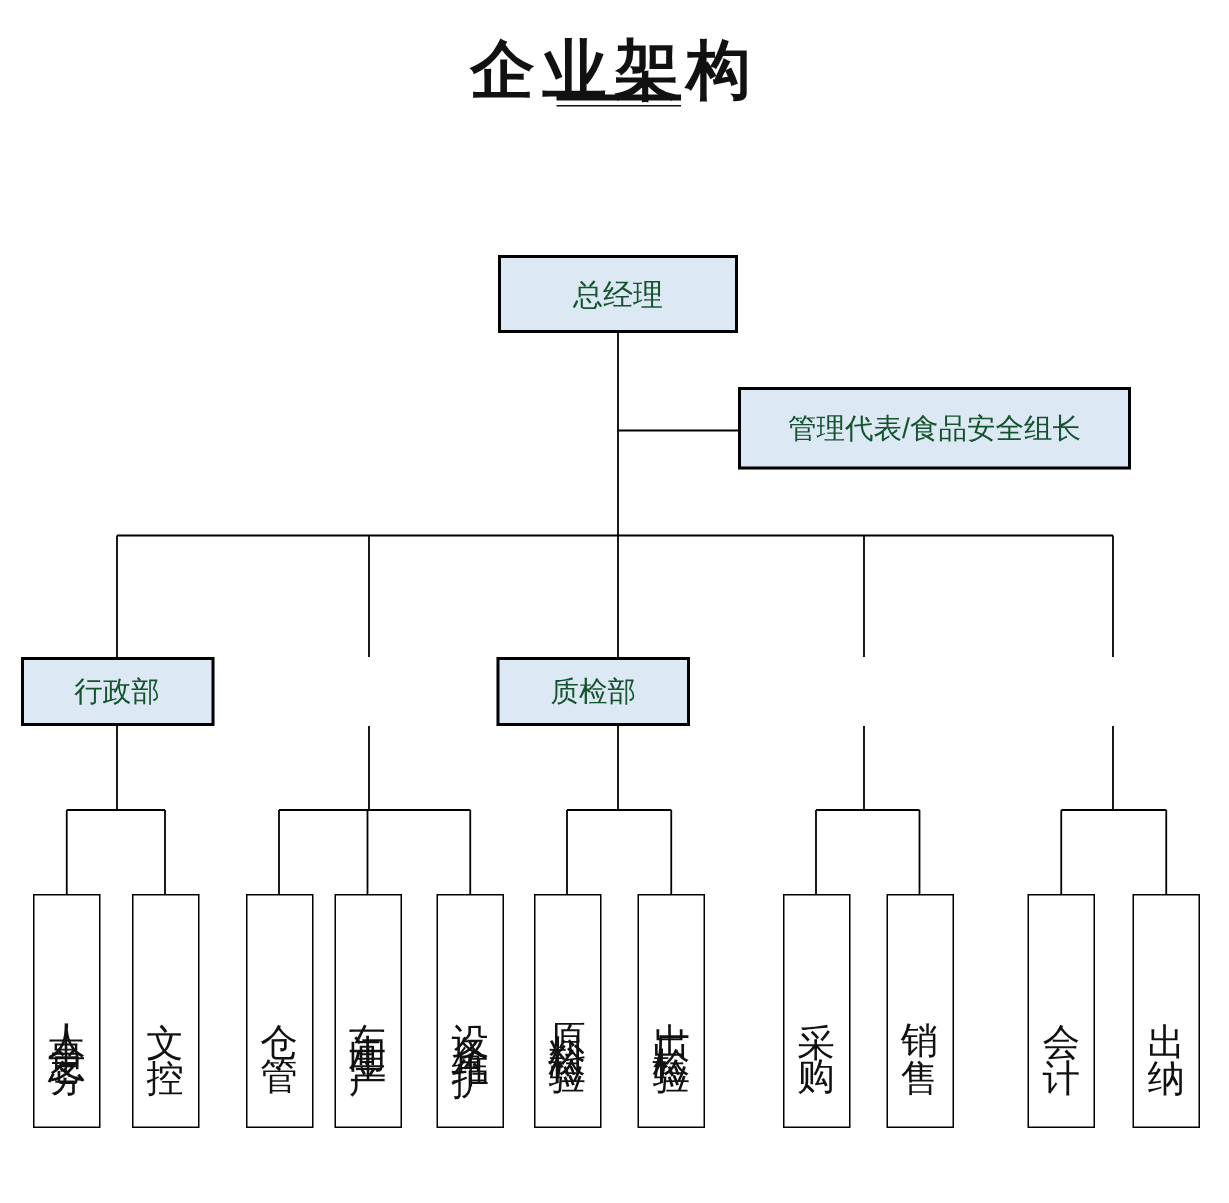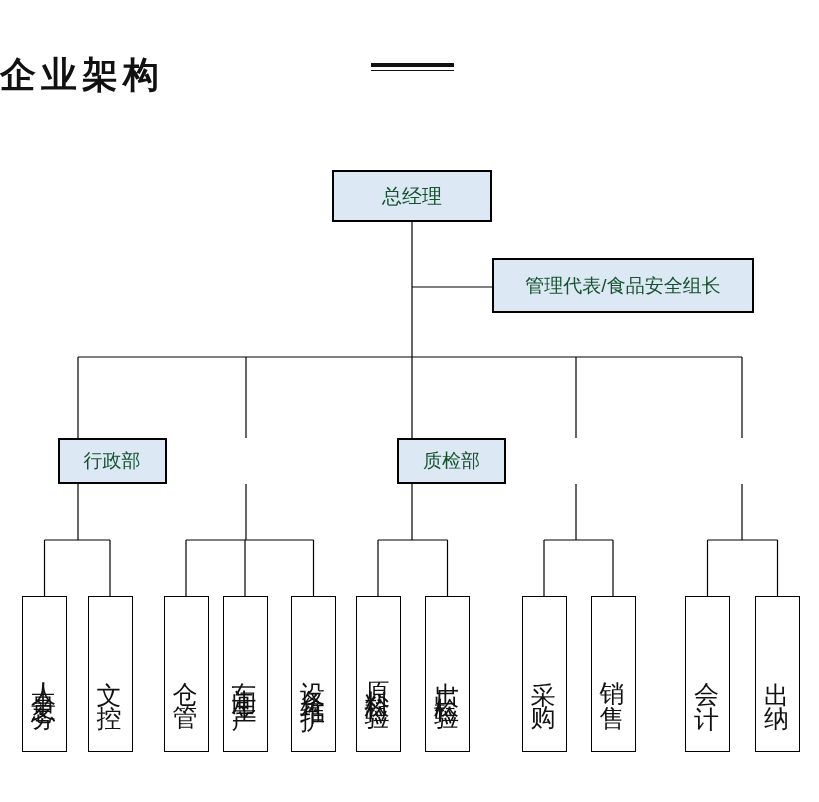--- a/index.html
+++ b/index.html
@@ -13,23 +13,23 @@
   html,body{background:#ffffff;}
   body{font-family:"Liberation Sans", sans-serif;}
   .canvas{
     position:relative;
     width:819px;height:802px;
     background:#ffffff;
     overflow:hidden;
   }
   .title{
     position:absolute;left:0;top:18px;width:100%;
-    font-size:36px;font-weight:bold;letter-spacing:5px;
+    text-align:center;
+    font-size:43px;font-weight:bold;letter-spacing:5px;
     color:var(--title);
-    margin-top:33px;
   }
   .underline-thick{
     position:absolute;left:371px;top:63px;width:83px;height:4px;
     background:var(--title);
   }
   .underline-thin{
     position:absolute;left:371px;top:70px;width:83px;height:1px;
     background:var(--title);
   }
   .subtitle{
@@ -42,22 +42,22 @@
   svg.connectors line{stroke:var(--line);stroke-width:1.2;}
   .box{
     position:absolute;
     background:var(--box-fill);
     border:2px solid var(--box-border);
     display:flex;align-items:center;justify-content:center;
     color:#14532d;
   }
   .box.root {left:332px;  top:170px;width:160px;height:52px;font-size:20px;}
   .box.staff{left:492px;  top:258px;width:262px;height:55px;font-size:19px;}
-  .box.dept {top:438px;width:109px;height:46px;font-size:19px;margin-left:44px;}
-  .dept.d0{left:13.5px;}  .dept.d1{left:181.5px;} .dept.d2{left:353px;}
+  .box.dept {top:438px;width:129px;height:46px;font-size:19px;}
+  .dept.d0{left:13.5px;}  .dept.d1{left:181.5px;} .dept.d2{left:331px;}
   .dept.d3{left:511.5px;} .dept.d4{left:677.5px;}
   .vbox{
     position:absolute;top:596px;width:45px;height:156px;
     background:#ffffff;border:1.5px solid var(--box-border);
     display:flex;align-items:center;justify-content:center;
     color:#111;
   }
   .vbox span{
     writing-mode:vertical-rl;
     text-orientation:upright;

